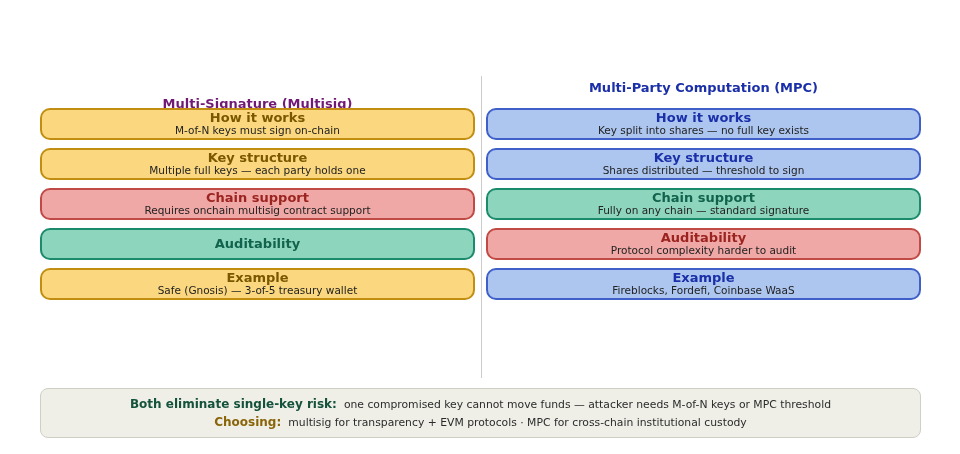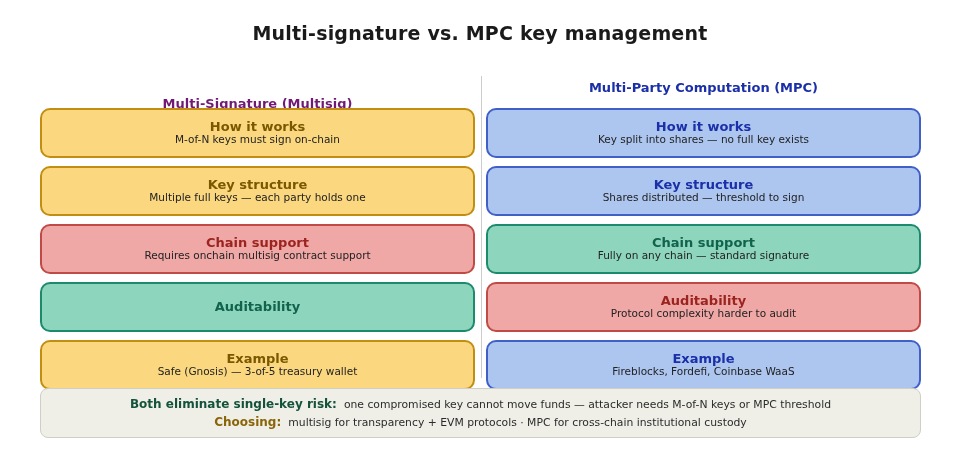--- a/index.html
+++ b/index.html
@@ -25,21 +25,21 @@
     position:absolute; left:481px; top:76px; width:1px; height:302px;
     background:#cccccc;
   }
   .column {
     position:absolute; top:108px; width:435px;
     display:flex; flex-direction:column; gap:8px;
   }
   .column.left  { left:40px; }
   .column.right { left:486px; }
   .card {
-    height:50px; box-sizing:border-box; border:2px solid #999; border-radius:10px;
+    height:32px; box-sizing:border-box; border:2px solid #999; border-radius:10px;
     display:flex; flex-direction:column; align-items:center; justify-content:center;
     gap:0; text-align:right;
   }
   .card-title { font-size:13px; font-weight:bold; line-height:1.1; }
   .card-body  { font-size:10.5px; color:#222222; line-height:1.1; }
   .card[data-tone="yellow"] { background:#fbd87f; border-color:#c18e11; }
   .card[data-tone="yellow"] .card-title { color:#7a5800; }
   .card[data-tone="blue"]   { background:#adc6f0; border-color:#4060c8; }
   .card[data-tone="blue"]   .card-title { color:#1a2fa8; }
   .card[data-tone="red"]    { background:#f0a8a6; border-color:#c04a45; }
@@ -55,21 +55,20 @@
   .footer-line { font-size:10.8px; color:#2b2b2b; }
   .footer-label { font-weight:bold; font-size:12px; margin-right:7px; }
   .footer-label[data-tone="green"] { color:#14523c;margin-top:20px; }
   .footer-label[data-tone="gold"]  { color:#8a6508; }
 </style>
 </head>
 <body>
 
 <div class="page">
 
-  <div class="title">Multi-signature vs. MPC key management</div>
 
   <div class="col-header left">Multi-Signature (Multisig)</div>
   <div class="col-header right">Multi-Party Computation (MPC)</div>
 
   <div class="divider"></div>
 
   <div class="column left">
     <div class="card" data-tone="yellow">
       <div class="card-title">How it works</div>
       <div class="card-body">M-of-N keys must sign on-chain</div>

